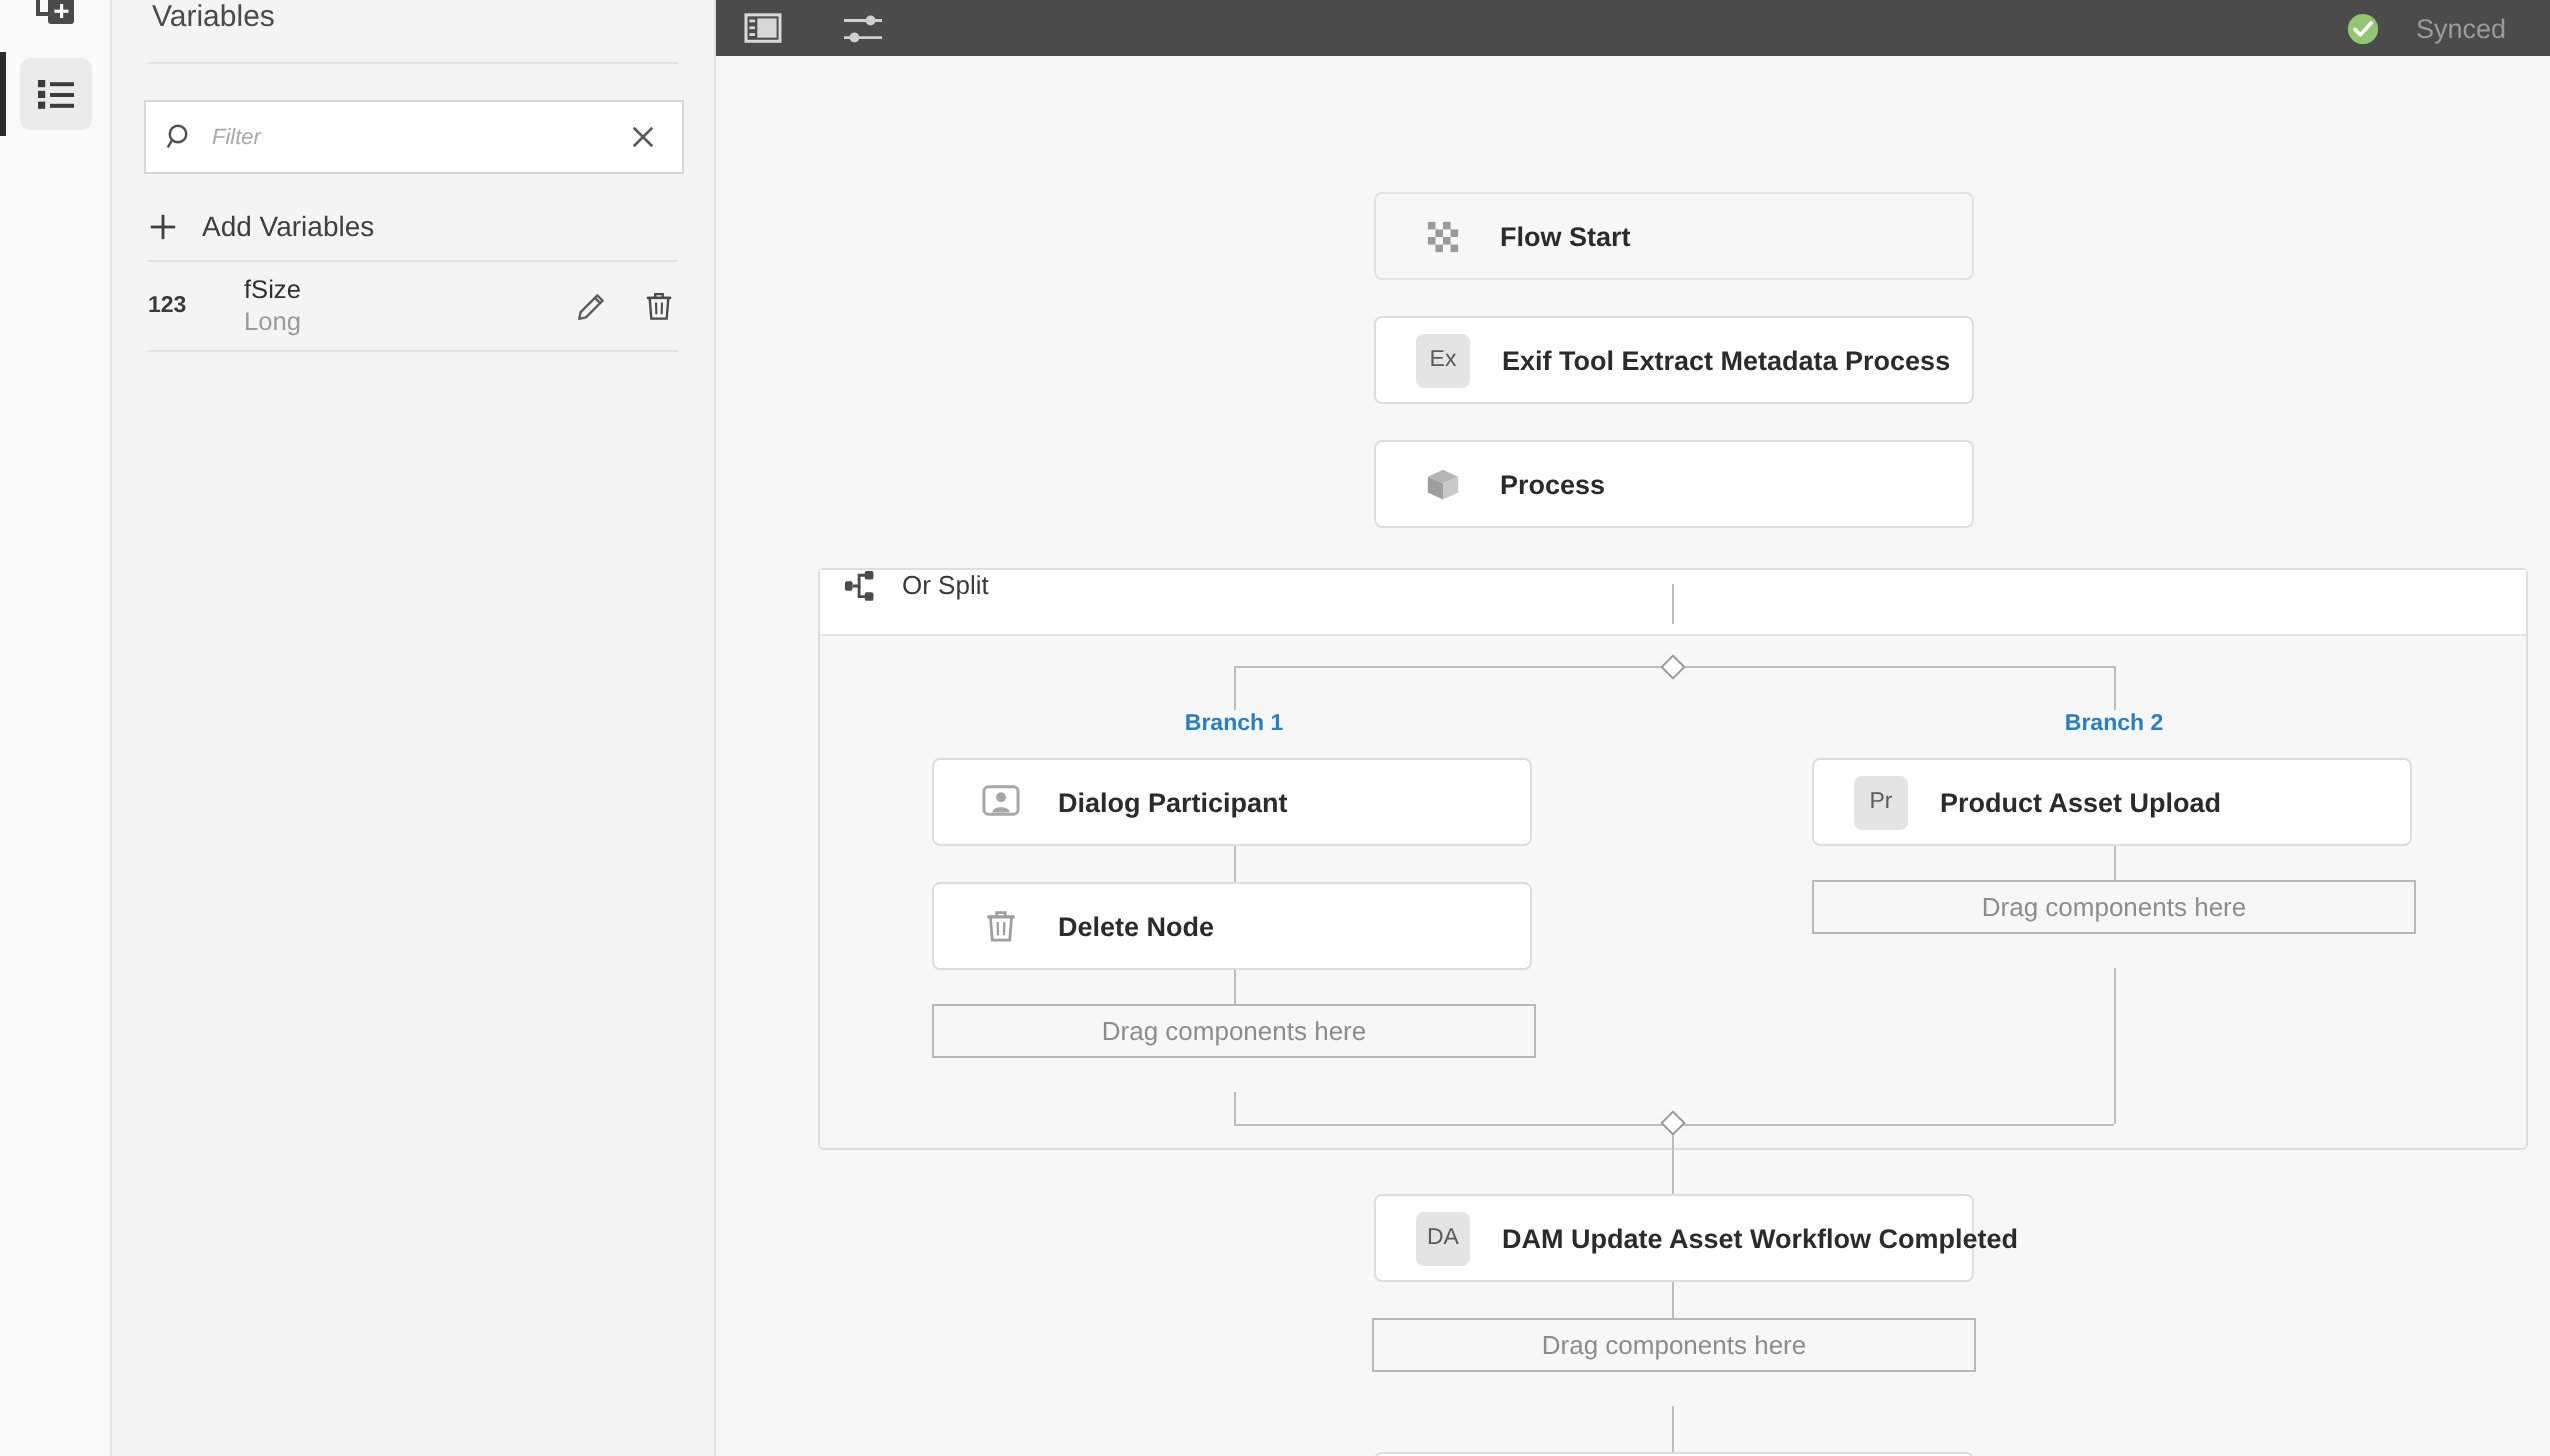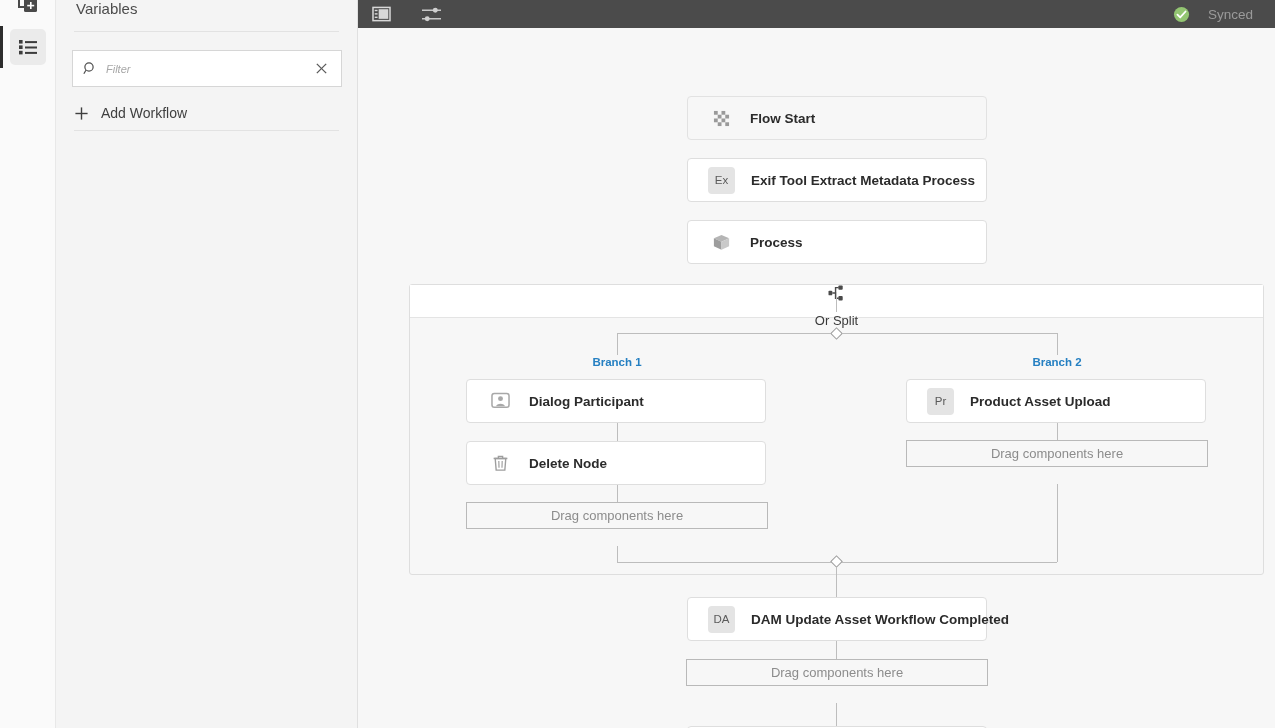--- a/index.html
+++ b/index.html
@@ -253,24 +253,22 @@
     border: 1px solid #dedede;
     background: #f7f7f7;
     border-radius: 3px;
     z-index: 1;
   }
   .group-header {
     height: 33px;
     background: #ffffff;
     border-bottom: 1px solid #e4e4e4;
     display: flex;
-    align-items: center;
     padding: 0 12px;
     gap: 12px;
-    flex-direction: column;
   }
   .group-title { font-size: 13px; color: #3a3a3a; }
 
   .branch-label {
     position: absolute;
     font-size: 11.5px;
     color: #2680c2;
     font-weight: bold;
     z-index: 5;
     white-space: nowrap;
@@ -353,25 +351,49 @@
       </span>
     </div>
 
     <div class="add-variable">
       <span>
         <svg width="15" height="15" viewBox="0 0 16 16">
           <line x1="8" y1="1.5" x2="8" y2="14.5" stroke="#3f3f3f" stroke-width="1.5"></line>
           <line x1="1.5" y1="8" x2="14.5" y2="8" stroke="#3f3f3f" stroke-width="1.5"></line>
         </svg>
       </span>
-      <span class="add-variable-label">Add Workflow</span>
+      <span class="add-variable-label">Add Variables</span>
     </div>
 
     <div class="var-sep"></div>
 
+    <div class="var-row">
+      <div class="var-type-badge">123</div>
+      <div class="var-info">
+        <span class="var-name">fSize</span>
+        <span class="var-kind">Long</span>
+      </div>
+      <div class="var-actions">
+        <span class="var-action">
+          <svg width="15" height="15" viewBox="0 0 16 16">
+            <path d="M11.4 1.8 L14.2 4.6 L5.3 13.5 L1.7 14.3 L2.5 10.7 Z" fill="none" stroke="#5d5d5d" stroke-width="1.25" stroke-linejoin="round"></path>
+            <line x1="10.1" y1="3.1" x2="12.9" y2="5.9" stroke="#5d5d5d" stroke-width="1.25"></line>
+          </svg>
+        </span>
+        <span class="var-action">
+          <svg width="15" height="16" viewBox="0 0 16 17">
+            <path d="M3 4.2 H13 L12.1 15.2 H3.9 Z" fill="none" stroke="#4a4a4a" stroke-width="1.25"></path>
+            <line x1="1.5" y1="4.2" x2="14.5" y2="4.2" stroke="#4a4a4a" stroke-width="1.3"></line>
+            <path d="M6 4.2 V2.2 H10 V4.2" fill="none" stroke="#4a4a4a" stroke-width="1.25"></path>
+            <line x1="6.4" y1="6.6" x2="6.6" y2="12.9" stroke="#4a4a4a" stroke-width="1.1"></line>
+            <line x1="9.6" y1="6.6" x2="9.4" y2="12.9" stroke="#4a4a4a" stroke-width="1.1"></line>
+          </svg>
+        </span>
+      </div>
+    </div>
   </div>
 
   <div class="main">
 
     <div class="topbar">
       <div class="topbar-icons">
         <span class="topbar-icon">
           <svg width="19" height="17" viewBox="0 0 20 18">
             <rect x="1" y="1.5" width="18" height="14" fill="none" stroke="#d8d8d8" stroke-width="1.6"></rect>
             <rect x="7" y="3.4" width="10.2" height="10.2" fill="#d8d8d8"></rect>

